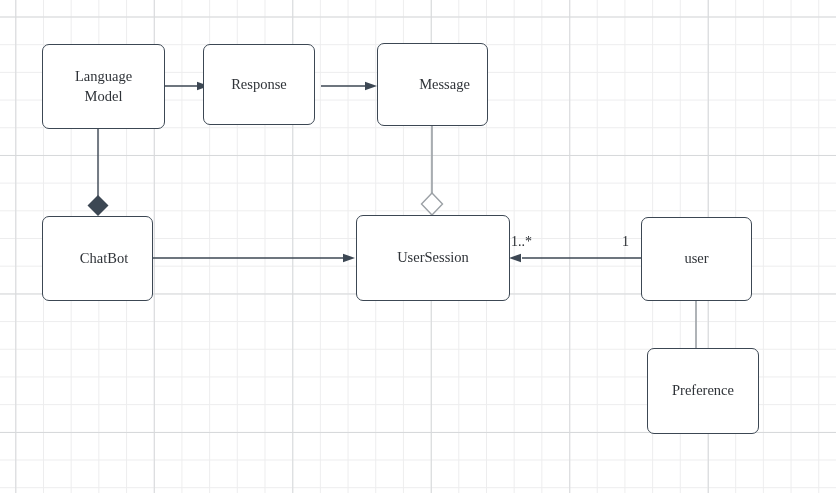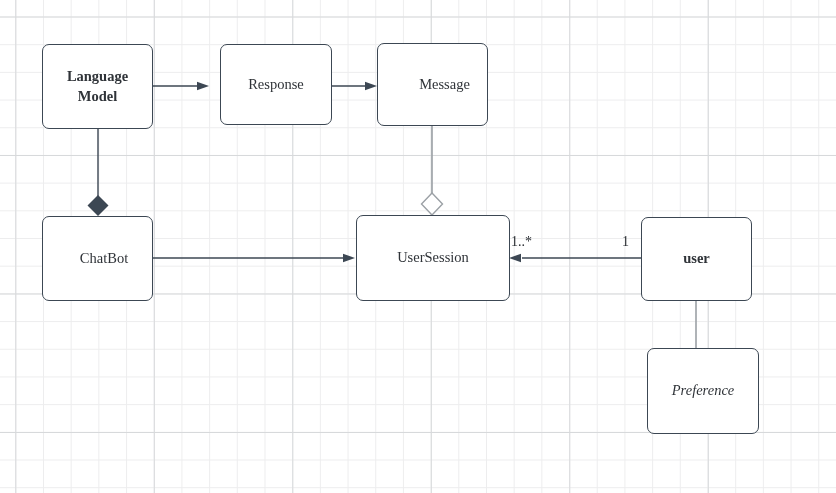--- a/index.html
+++ b/index.html
@@ -87,31 +87,31 @@
     <g>
       <line x1="641" y1="258" x2="522" y2="258" stroke="#3c4753" stroke-width="1.4"></line>
       <polygon points="509,258 521,253.7 521,262.3" fill="#3c4753"></polygon>
     </g>
 
     <g>
       <line x1="696" y1="301" x2="696" y2="348" stroke="#9ba0a5" stroke-width="1.6"></line>
     </g>
   </svg>
 
-  <div class="node" style="left:42px;  top:44px;  width:111px; height:85px;font-weight:bold;">Language Model</div>
+  <div class="node" style="left:42px;  top:44px;  width:123px; height:85px;">Language Model</div>
 
-  <div class="node" style="left:220px; top:44px;  width:112px; height:81px;">Response</div>
+  <div class="node" style="left:203px; top:44px;  width:112px; height:81px;">Response</div>
 
   <div class="node" style="left:377px; top:43px;  width:111px; height:83px;padding-left:36px;">Message</div>
 
   <div class="node" style="left:42px;  top:216px; width:111px; height:85px;padding-left:25px;">ChatBot</div>
 
   <div class="node" style="left:356px; top:215px; width:154px; height:86px;">UserSession</div>
 
-  <div class="node" style="left:641px; top:217px; width:111px; height:84px;font-weight:bold;">user</div>
+  <div class="node" style="left:641px; top:217px; width:111px; height:84px;">user</div>
 
-  <div class="node" style="left:647px; top:348px; width:112px; height:86px;font-style:italic;">Preference</div>
+  <div class="node" style="left:647px; top:348px; width:112px; height:86px;">Preference</div>
 
   <span class="mult-label" style="left:511px; top:234px;">1..*</span>
 
   <span class="mult-label" style="left:622px; top:234px;">1</span>
 
 </div>
 
 </body></html>

